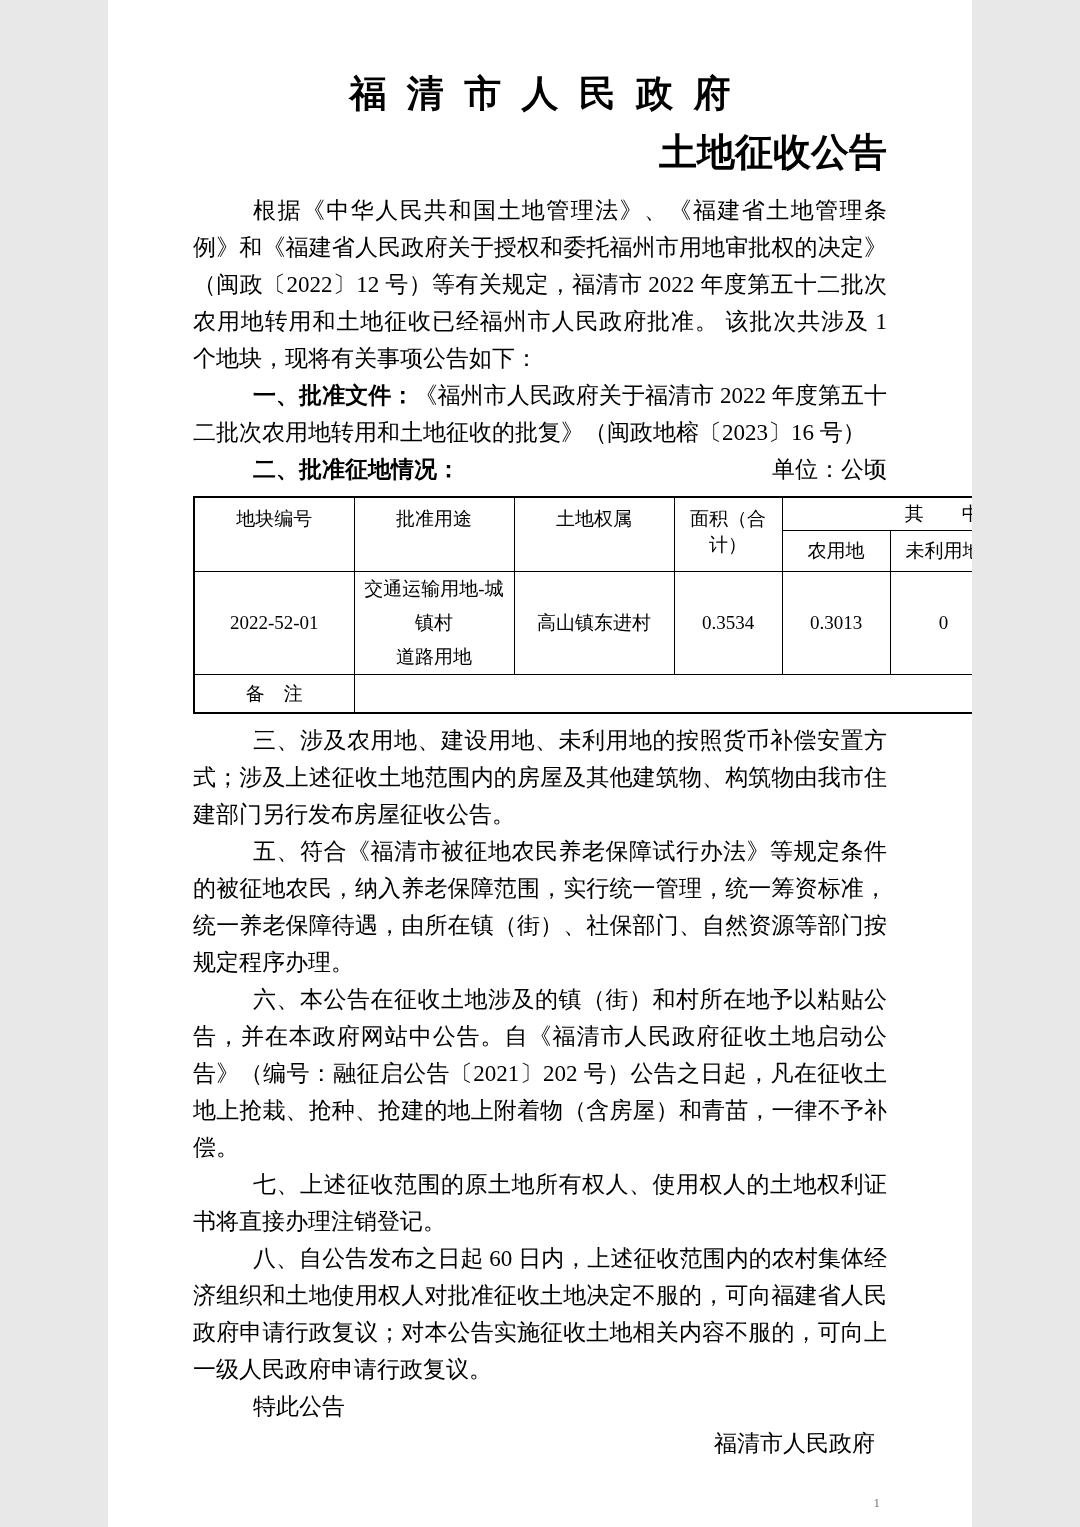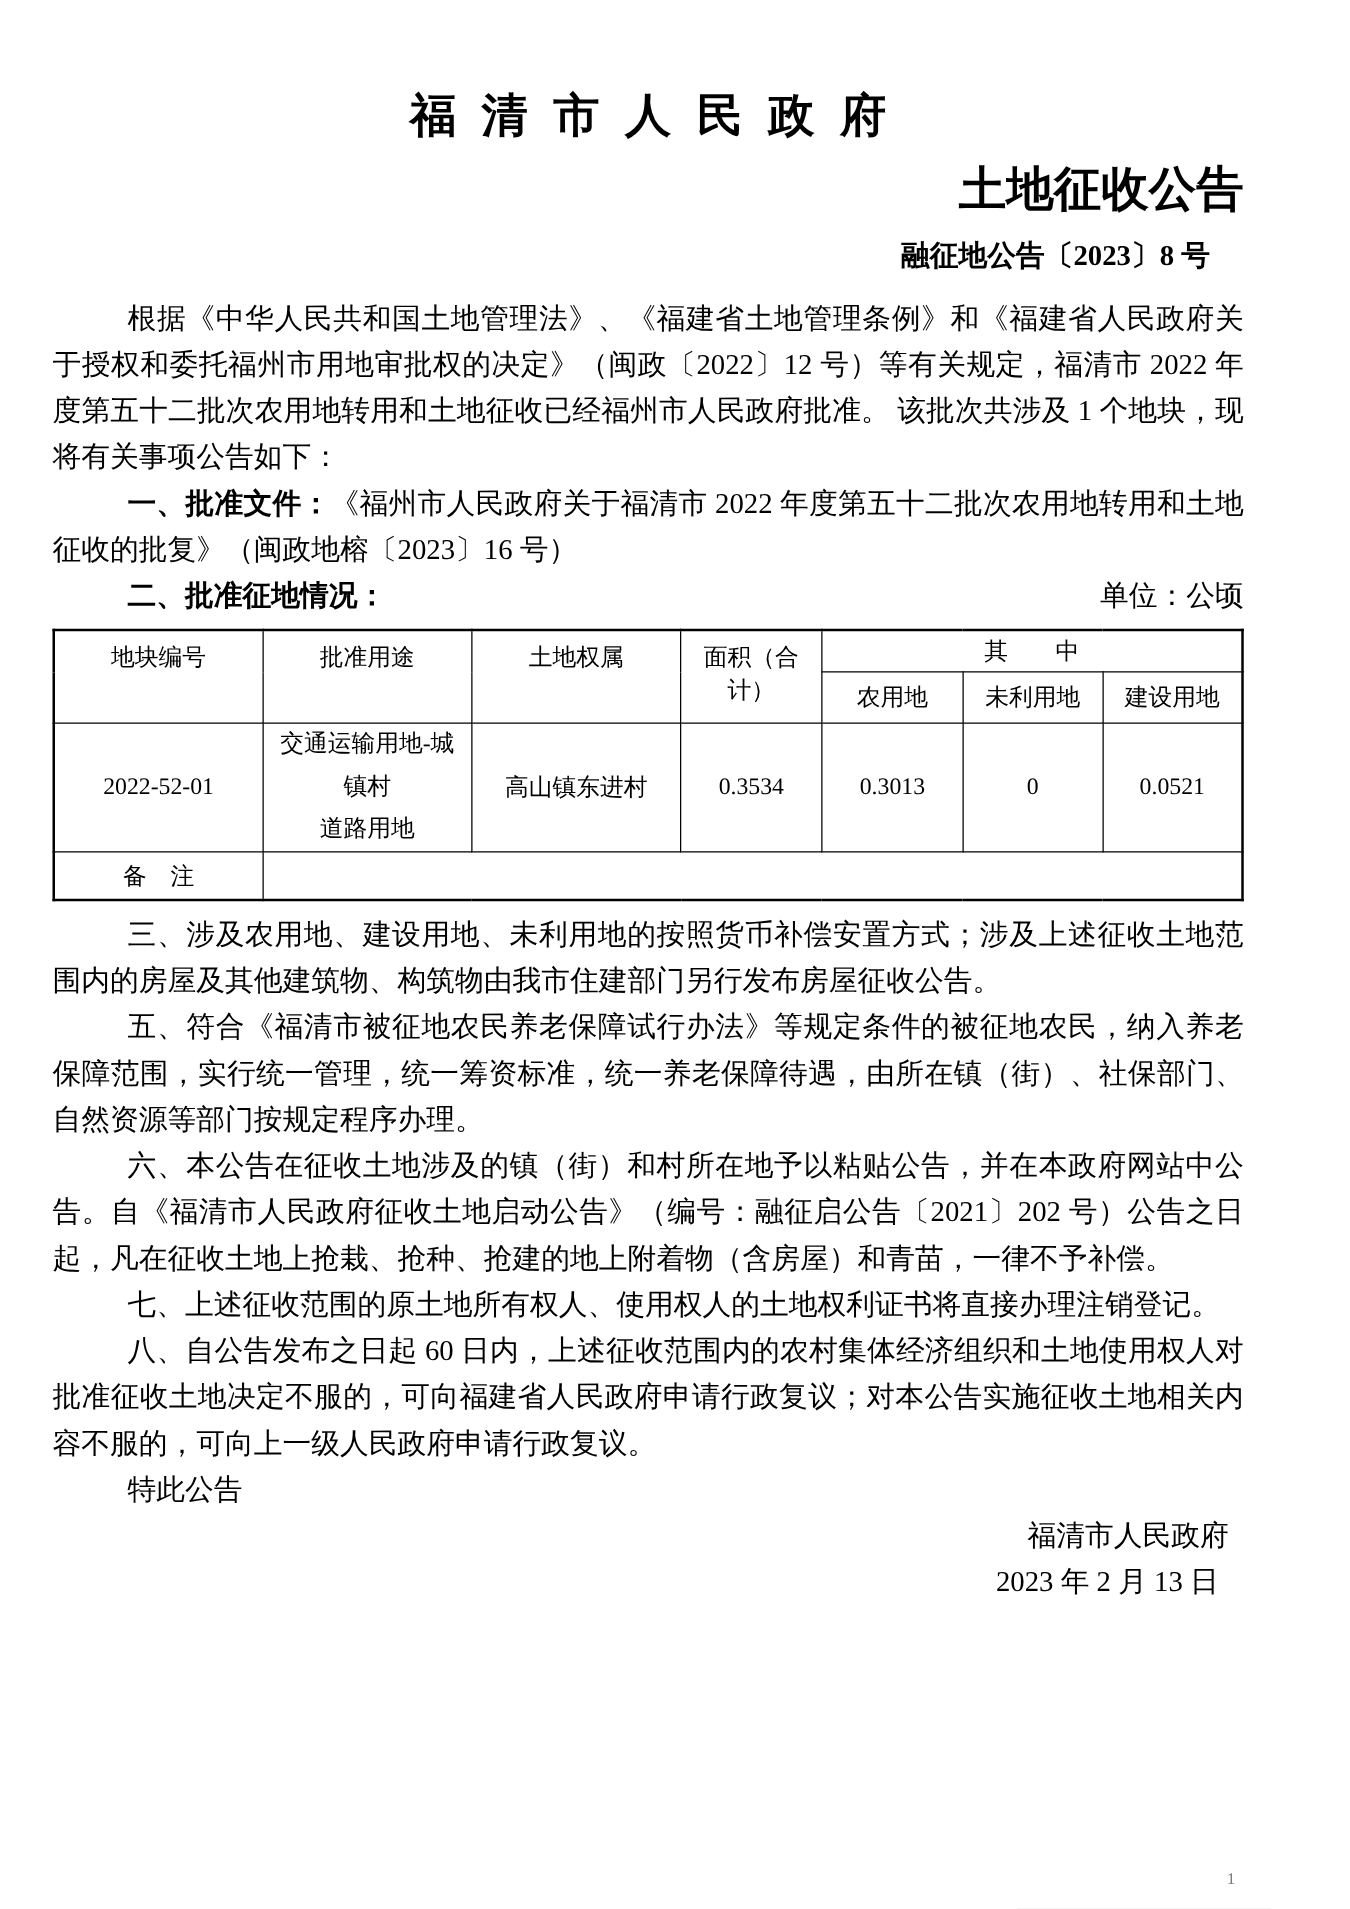--- a/index.html
+++ b/index.html
@@ -1,22 +1,22 @@
 <!DOCTYPE html>
 <html><head>
 <meta charset="utf-8">
 <style>
   * { margin: 0; padding: 0; box-sizing: border-box; }
   html, body { background: #e8e8e8; }
   .page {
-    width: 1080px;
+    width: 864px;
     height: 1527px;
     background: #ffffff;
     margin: 0 auto;
-    padding: 72px 85px 0 42px;
+    padding: 72px 85px 0 85px;
     position: relative;
     overflow: hidden;
     color: #000;
     font-family: "Liberation Serif", "DejaVu Serif", serif;
   }
   .doc-title {
     font-size: 37px;
     font-weight: 700;
     text-align: center;
     letter-spacing: 0.55em;
@@ -99,21 +99,20 @@
     color: #777;
   }
 </style>
 </head>
 <body>
 
 <div class="page">
 
   <div class="doc-title">福清市人民政府</div>
   <div class="doc-subtitle">土地征收公告</div>
-  <div class="doc-number">融征地公告〔2023〕8 号</div>
 
   <p class="para first">根据《中华人民共和国土地管理法》、《福建省土地管理条例》和《福建省人民政府关于授权和委托福州市用地审批权的决定》（闽政〔2022〕12 号）等有关规定，福清市 2022 年度第五十二批次农用地转用和土地征收已经福州市人民政府批准。 该批次共涉及 1 个地块，现将有关事项公告如下：</p>
 
   <p class="para"><span class="lead-bold">一、批准文件：</span><span>《福州市人民政府关于福清市 2022 年度第五十二批次农用地转用和土地征收的批复》（闽政地榕〔2023〕16 号）</span></p>
 
   <div class="sec2-row">
     <span class="sec2-label">二、批准征地情况：</span>
     <span class="unit-note">单位：公顷</span>
   </div>
 
@@ -160,16 +159,15 @@
   </table>
 
   <p class="para after-table">三、涉及农用地、建设用地、未利用地的按照货币补偿安置方式；涉及上述征收土地范围内的房屋及其他建筑物、构筑物由我市住建部门另行发布房屋征收公告。</p>
   <p class="para">五、符合《福清市被征地农民养老保障试行办法》等规定条件的被征地农民，纳入养老保障范围，实行统一管理，统一筹资标准，统一养老保障待遇，由所在镇（街）、社保部门、自然资源等部门按规定程序办理。</p>
   <p class="para">六、本公告在征收土地涉及的镇（街）和村所在地予以粘贴公告，并在本政府网站中公告。自《福清市人民政府征收土地启动公告》（编号：融征启公告〔2021〕202 号）公告之日起，凡在征收土地上抢栽、抢种、抢建的地上附着物（含房屋）和青苗，一律不予补偿。</p>
   <p class="para">七、上述征收范围的原土地所有权人、使用权人的土地权利证书将直接办理注销登记。</p>
   <p class="para">八、自公告发布之日起 60 日内，上述征收范围内的农村集体经济组织和土地使用权人对批准征收土地决定不服的，可向福建省人民政府申请行政复议；对本公告实施征收土地相关内容不服的，可向上一级人民政府申请行政复议。</p>
   <p class="para closing">特此公告</p>
 
   <div class="sign-org">福清市人民政府</div>
-  <div class="sign-date">2023 年 2 月 13 日</div>
 
   <div class="page-num">1</div>
 </div>
 
 </body></html>

